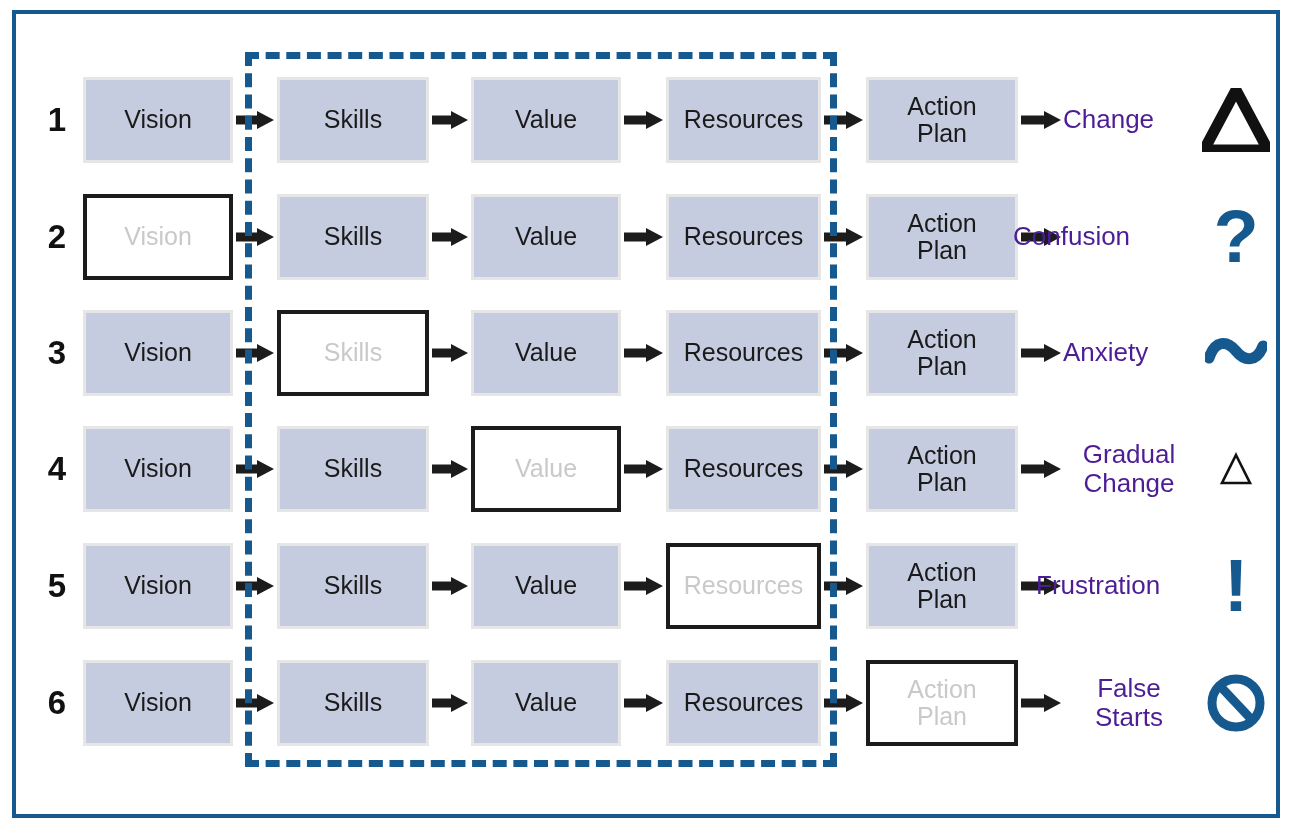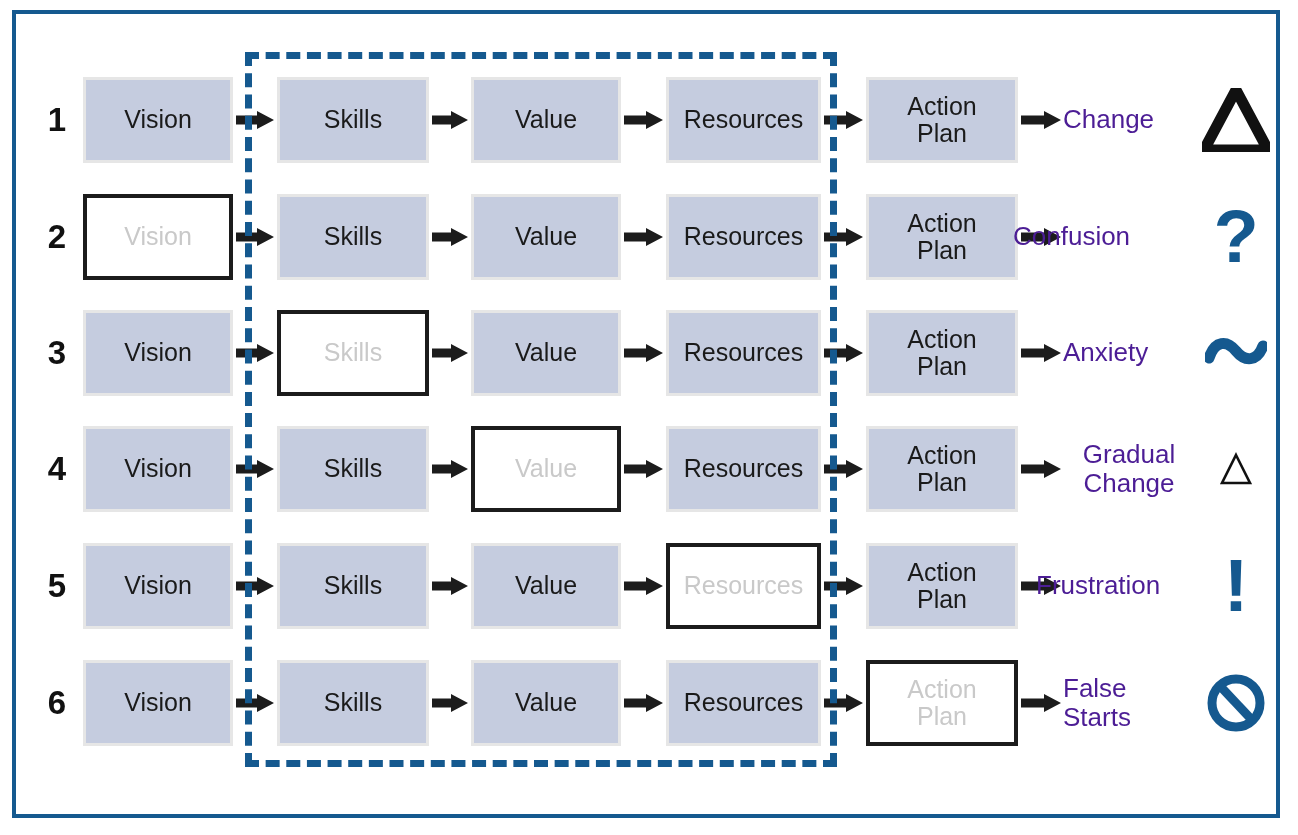--- a/index.html
+++ b/index.html
@@ -309,21 +309,21 @@
             <path d="M0 8.5 H22 V4 L39 13 L22 22 V17.5 H0 Z" fill="#1c1c1c"></path>
           </svg>
         </div>
         <div class="box missing" style="left: 866px; width: 152px; white-space: pre-line;">Action
 Plan</div>
         <div class="arrow" style="left: 1021px; top: 45px; width: 40px;">
           <svg width="40" height="26" viewBox="0 0 40 26">
             <path d="M0 8.5 H23 V4 L40 13 L23 22 V17.5 H0 Z" fill="#1c1c1c"></path>
           </svg>
         </div>
-        <div class="outcome" style="left: 1063px; width: 132px; ">False
+        <div class="outcome" style="left: 1063px; width: 132px; text-align: center;">False
 Starts</div>
         <div class="icon" style="left: 1196px; width: 80px;">
           <svg width="60" height="60" viewBox="0 0 60 60">
             <circle cx="30" cy="30" r="24" fill="none" stroke="#15598f" stroke-width="9"></circle>
             <line x1="14" y1="13" x2="46" y2="47" stroke="#15598f" stroke-width="9"></line>
           </svg>
         </div>
       </div>
     </div>
 

